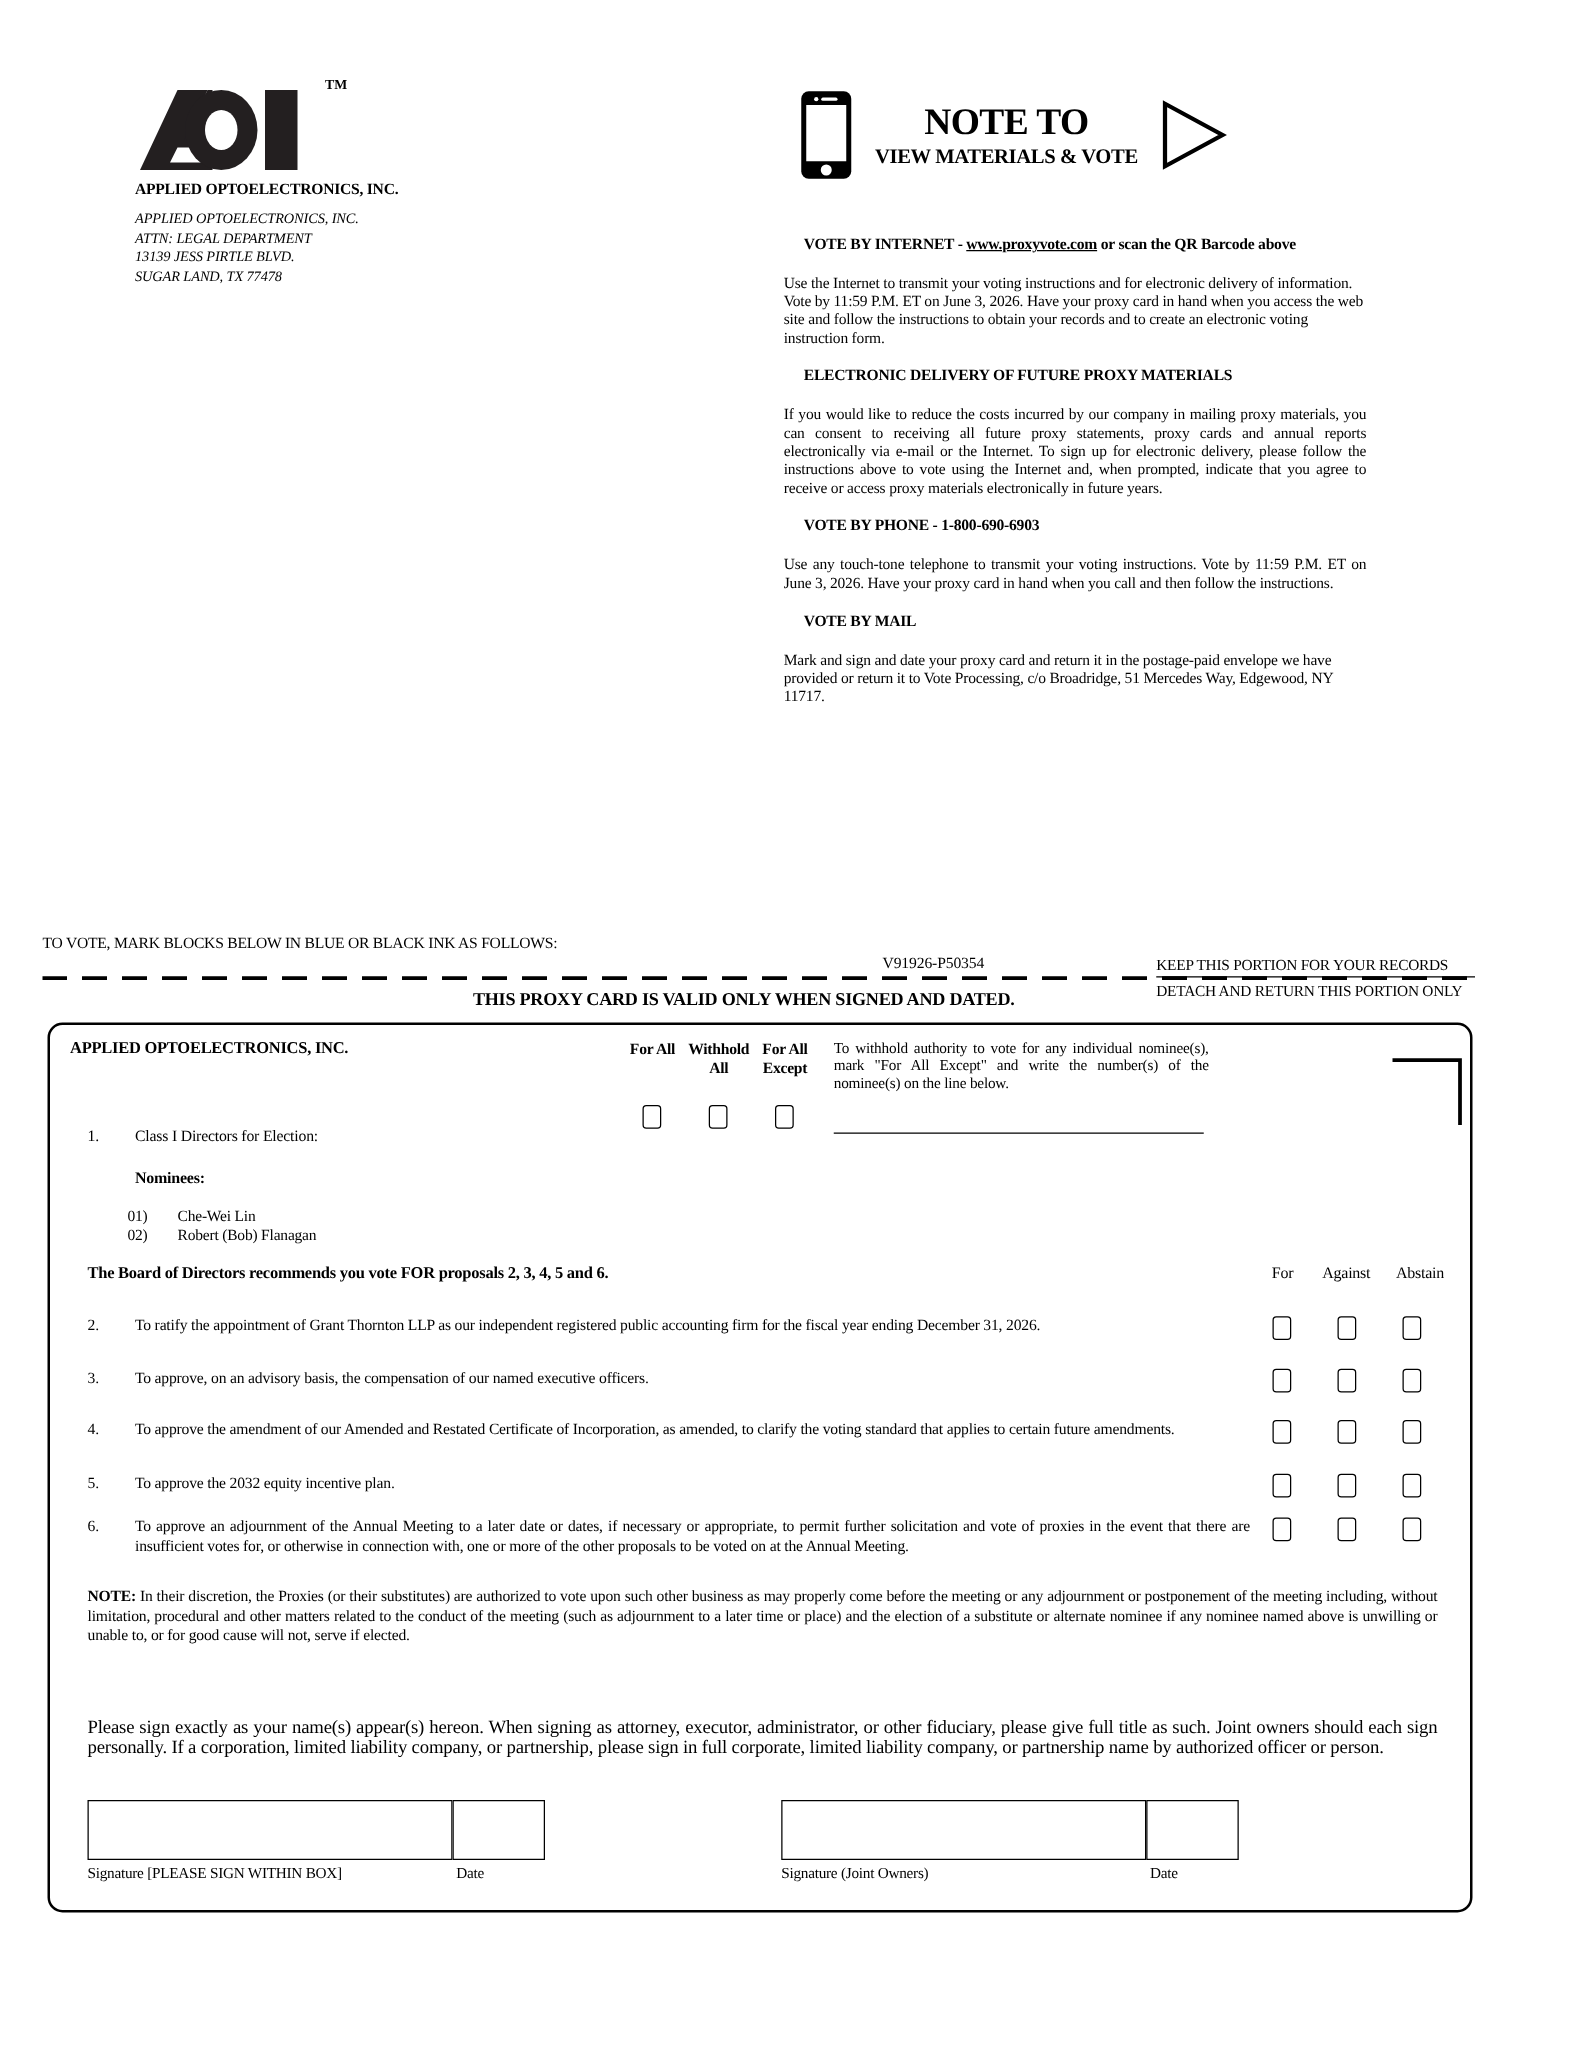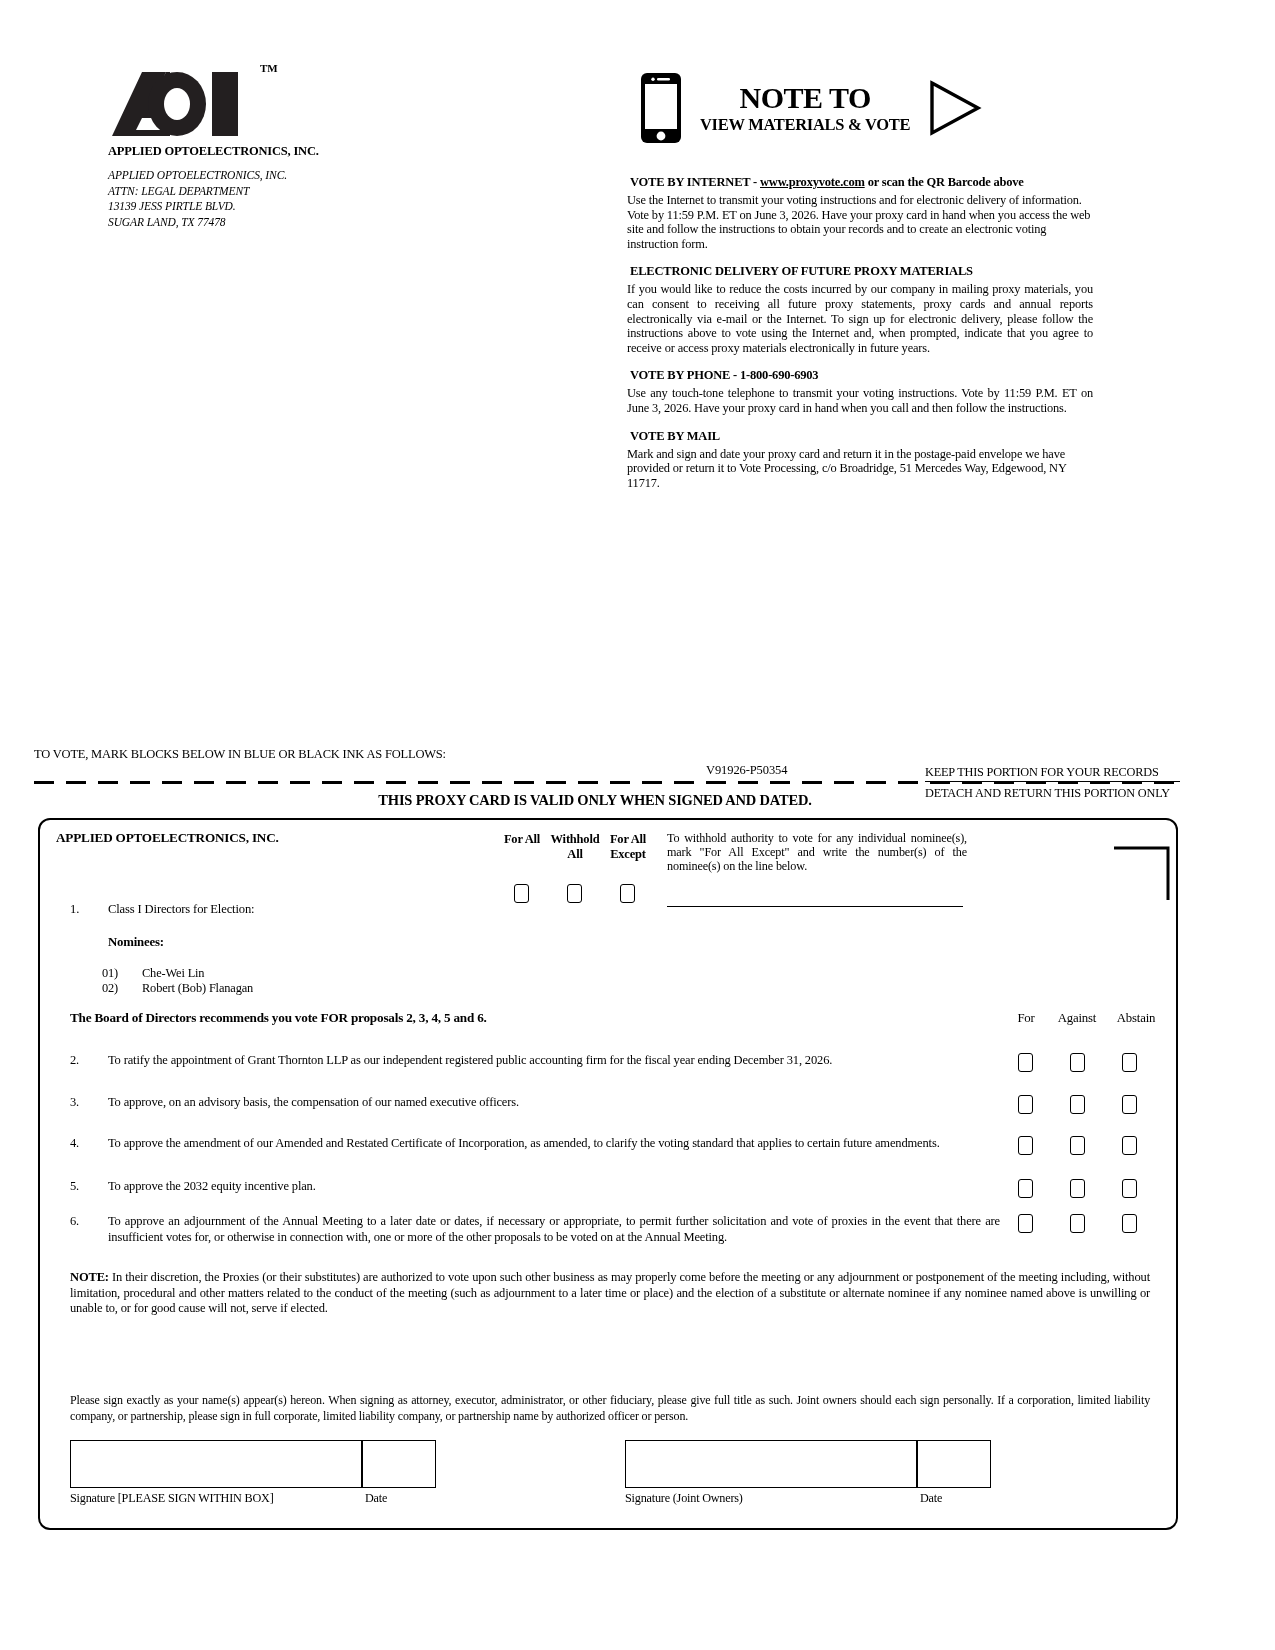--- a/index.html
+++ b/index.html
@@ -86,21 +86,21 @@
   .play-tri { width: 54px; height: 56px; }
 
   
   .instr {
     position: absolute;
     left: 627px;
     top: 172px;
     width: 466px;
   }
   .instr h4 {
-    margin: 3px;
+    margin: 16px;
     font-size: 12.5px;
     font-weight: bold;
     letter-spacing: -0.2px;
     line-height: 15px;
   }
   .instr p {
     margin: 0 0 0 0;
     font-size: 12.4px;
     line-height: 14.6px;
     text-align: justify;
@@ -334,25 +334,24 @@
     letter-spacing: -0.15px;
     text-align: justify;
   }
   .note b { font-weight: bold; }
 
   .signtext {
     position: absolute;
     left: 30px;
     top: 555px;
     width: 1080px;
-    font-size: 12px;
+    font-size: 15px;
     line-height: 15.5px;
     letter-spacing: -0.15px;
     text-align: justify;
-    margin-top: 18px;
   }
 
   
   .sigbox {
     position: absolute;
     border: 1.3px solid #000;
     box-sizing: border-box;
     height: 48px;
     background: #fff;
   }

